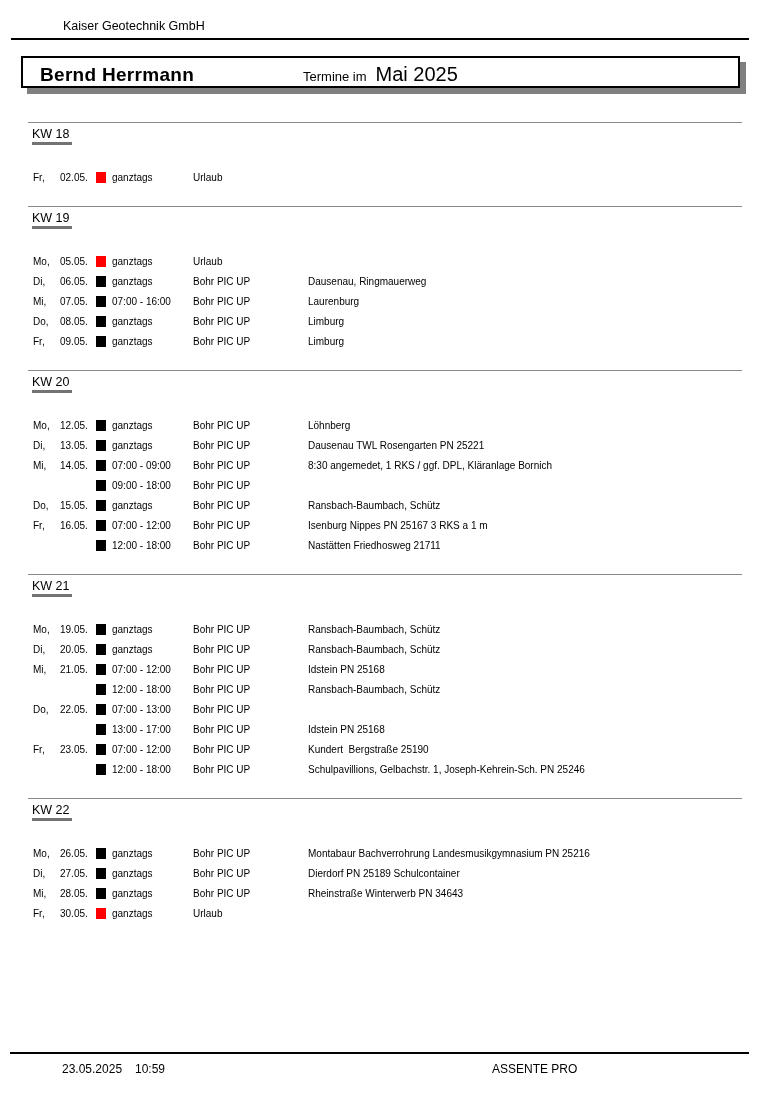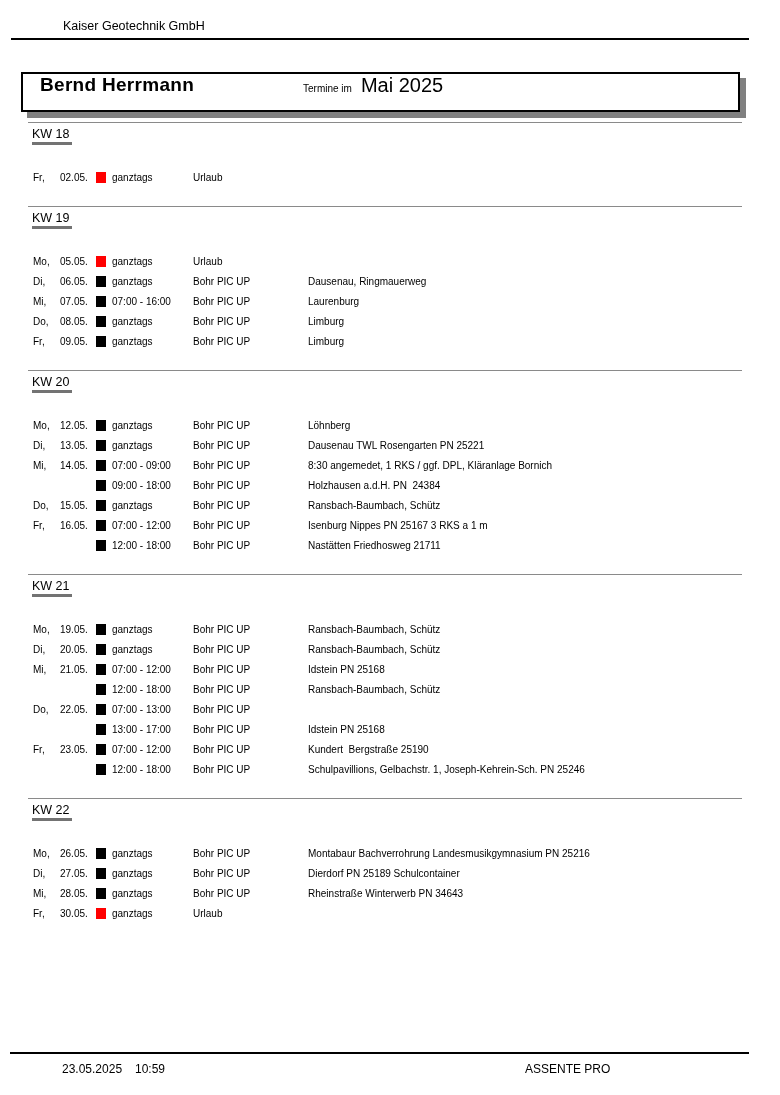--- a/index.html
+++ b/index.html
@@ -11,28 +11,28 @@
     overflow: hidden;
     position: relative;
   }
   .page { position: relative; width: 780px; height: 1095px; }
 
   
   .company { position: absolute; left: 63px; top: 19px; font-size: 12.5px; }
   .top-rule { position: absolute; left: 11px; top: 38px; width: 738px; height: 2px; background: #000; }
 
   .title-box {
-    position: absolute; left: 21px; top: 56px; width: 719px; height: 40px;
+    position: absolute; left: 21px; top: 56px; width: 719px; height: 32px;
     border: 2px solid #000; background: #fff;
     box-shadow: 6px 6px 0 #808080;
-    display: flex; align-items: flex-start; margin-top: 16px;
+    display: flex; align-items: flex-end;
   }
   .title-box .person { font-size: 19px; font-weight: bold; margin-left: 17px; letter-spacing: 0.3px; }
   .title-box .termine-group { position: absolute; left: 280px; display: flex; align-items: baseline; gap: 9px; }
-  .title-box .termine-prefix { font-size: 10px; }
+  .title-box .termine-prefix { font-size: 13px; }
   .title-box .termine-month { font-size: 20px; }
 
   
   .content { position: absolute; left: 0; top: 98px; width: 780px; }
   .week-section { margin-top: 19px; }
   .week-section.first { margin-top: 24px; }
   .section-divider { margin-left: 28px; width: 714px; height: 1px; background: #8a8a8a; }
   .week-label {
     margin-left: 32px; margin-top: 4px;
     display: inline-block;
@@ -51,21 +51,21 @@
   .col-marker { width: 16px; display: flex; align-items: center; }
   .marker { width: 10px; height: 11px; display: inline-block; }
   .col-time { width: 81px; }
   .col-activity { width: 115px; }
   .col-location { flex: 1; }
 
   
   .footer-rule { position: absolute; left: 10px; top: 1052px; width: 739px; height: 2px; background: #000; }
   .footer-date { position: absolute; left: 62px; top: 1062px; font-size: 12px; }
   .footer-time { position: absolute; left: 135px; top: 1062px; font-size: 12px; }
-  .footer-app  { position: absolute; left: 525px; top: 1062px; font-size: 12px; }
+  .footer-app  { position: absolute; left: 492px; top: 1062px; font-size: 12px; }
 </style>
 </head>
 <body>
 
 <div class="page">
 
   <div class="company">Kaiser Geotechnik GmbH</div>
   <div class="top-rule"></div>
 
   <div class="title-box">
@@ -84,21 +84,21 @@
           <div class="row"><span class="col-day">Mo,</span><span class="col-date">05.05.</span><span class="col-marker"><span class="marker" style="background: rgb(255, 0, 0);"></span></span><span class="col-time">ganztags</span><span class="col-activity">Urlaub</span><span class="col-location"></span></div>
           <div class="row"><span class="col-day">Di,</span><span class="col-date">06.05.</span><span class="col-marker"><span class="marker" style="background: rgb(0, 0, 0);"></span></span><span class="col-time">ganztags</span><span class="col-activity">Bohr PIC UP</span><span class="col-location">Dausenau, Ringmauerweg</span></div>
           <div class="row"><span class="col-day">Mi,</span><span class="col-date">07.05.</span><span class="col-marker"><span class="marker" style="background: rgb(0, 0, 0);"></span></span><span class="col-time">07:00 - 16:00</span><span class="col-activity">Bohr PIC UP</span><span class="col-location">Laurenburg</span></div>
           <div class="row"><span class="col-day">Do,</span><span class="col-date">08.05.</span><span class="col-marker"><span class="marker" style="background: rgb(0, 0, 0);"></span></span><span class="col-time">ganztags</span><span class="col-activity">Bohr PIC UP</span><span class="col-location">Limburg</span></div>
           <div class="row"><span class="col-day">Fr,</span><span class="col-date">09.05.</span><span class="col-marker"><span class="marker" style="background: rgb(0, 0, 0);"></span></span><span class="col-time">ganztags</span><span class="col-activity">Bohr PIC UP</span><span class="col-location">Limburg</span></div>
         </div></div>
       <div class="week-section"><div class="section-divider"></div><div class="week-label">KW 20</div><div class="rows">
           <div class="row"><span class="col-day">Mo,</span><span class="col-date">12.05.</span><span class="col-marker"><span class="marker" style="background: rgb(0, 0, 0);"></span></span><span class="col-time">ganztags</span><span class="col-activity">Bohr PIC UP</span><span class="col-location">Löhnberg</span></div>
           <div class="row"><span class="col-day">Di,</span><span class="col-date">13.05.</span><span class="col-marker"><span class="marker" style="background: rgb(0, 0, 0);"></span></span><span class="col-time">ganztags</span><span class="col-activity">Bohr PIC UP</span><span class="col-location">Dausenau TWL Rosengarten PN 25221</span></div>
           <div class="row"><span class="col-day">Mi,</span><span class="col-date">14.05.</span><span class="col-marker"><span class="marker" style="background: rgb(0, 0, 0);"></span></span><span class="col-time">07:00 - 09:00</span><span class="col-activity">Bohr PIC UP</span><span class="col-location">8:30 angemedet, 1 RKS / ggf. DPL, Kläranlage Bornich</span></div>
-          <div class="row"><span class="col-day"></span><span class="col-date"></span><span class="col-marker"><span class="marker" style="background: rgb(0, 0, 0);"></span></span><span class="col-time">09:00 - 18:00</span><span class="col-activity">Bohr PIC UP</span><span class="col-location">Holzhausen a.d.H. PN  24384</span></div>
+          <div class="row"><span class="col-day"></span><span class="col-date"></span><span class="col-marker"><span class="marker" style="background: rgb(0, 0, 0);"></span></span><span class="col-time">09:00 - 18:00</span><span class="col-activity">Bohr PIC UP</span></div>
           <div class="row"><span class="col-day">Do,</span><span class="col-date">15.05.</span><span class="col-marker"><span class="marker" style="background: rgb(0, 0, 0);"></span></span><span class="col-time">ganztags</span><span class="col-activity">Bohr PIC UP</span><span class="col-location">Ransbach-Baumbach, Schütz</span></div>
           <div class="row"><span class="col-day">Fr,</span><span class="col-date">16.05.</span><span class="col-marker"><span class="marker" style="background: rgb(0, 0, 0);"></span></span><span class="col-time">07:00 - 12:00</span><span class="col-activity">Bohr PIC UP</span><span class="col-location">Isenburg Nippes PN 25167 3 RKS a 1 m</span></div>
           <div class="row"><span class="col-day"></span><span class="col-date"></span><span class="col-marker"><span class="marker" style="background: rgb(0, 0, 0);"></span></span><span class="col-time">12:00 - 18:00</span><span class="col-activity">Bohr PIC UP</span><span class="col-location">Nastätten Friedhosweg 21711</span></div>
         </div></div>
       <div class="week-section"><div class="section-divider"></div><div class="week-label">KW 21</div><div class="rows">
           <div class="row"><span class="col-day">Mo,</span><span class="col-date">19.05.</span><span class="col-marker"><span class="marker" style="background: rgb(0, 0, 0);"></span></span><span class="col-time">ganztags</span><span class="col-activity">Bohr PIC UP</span><span class="col-location">Ransbach-Baumbach, Schütz</span></div>
           <div class="row"><span class="col-day">Di,</span><span class="col-date">20.05.</span><span class="col-marker"><span class="marker" style="background: rgb(0, 0, 0);"></span></span><span class="col-time">ganztags</span><span class="col-activity">Bohr PIC UP</span><span class="col-location">Ransbach-Baumbach, Schütz</span></div>
           <div class="row"><span class="col-day">Mi,</span><span class="col-date">21.05.</span><span class="col-marker"><span class="marker" style="background: rgb(0, 0, 0);"></span></span><span class="col-time">07:00 - 12:00</span><span class="col-activity">Bohr PIC UP</span><span class="col-location">Idstein PN 25168</span></div>
           <div class="row"><span class="col-day"></span><span class="col-date"></span><span class="col-marker"><span class="marker" style="background: rgb(0, 0, 0);"></span></span><span class="col-time">12:00 - 18:00</span><span class="col-activity">Bohr PIC UP</span><span class="col-location">Ransbach-Baumbach, Schütz</span></div>
           <div class="row"><span class="col-day">Do,</span><span class="col-date">22.05.</span><span class="col-marker"><span class="marker" style="background: rgb(0, 0, 0);"></span></span><span class="col-time">07:00 - 13:00</span><span class="col-activity">Bohr PIC UP</span></div>

